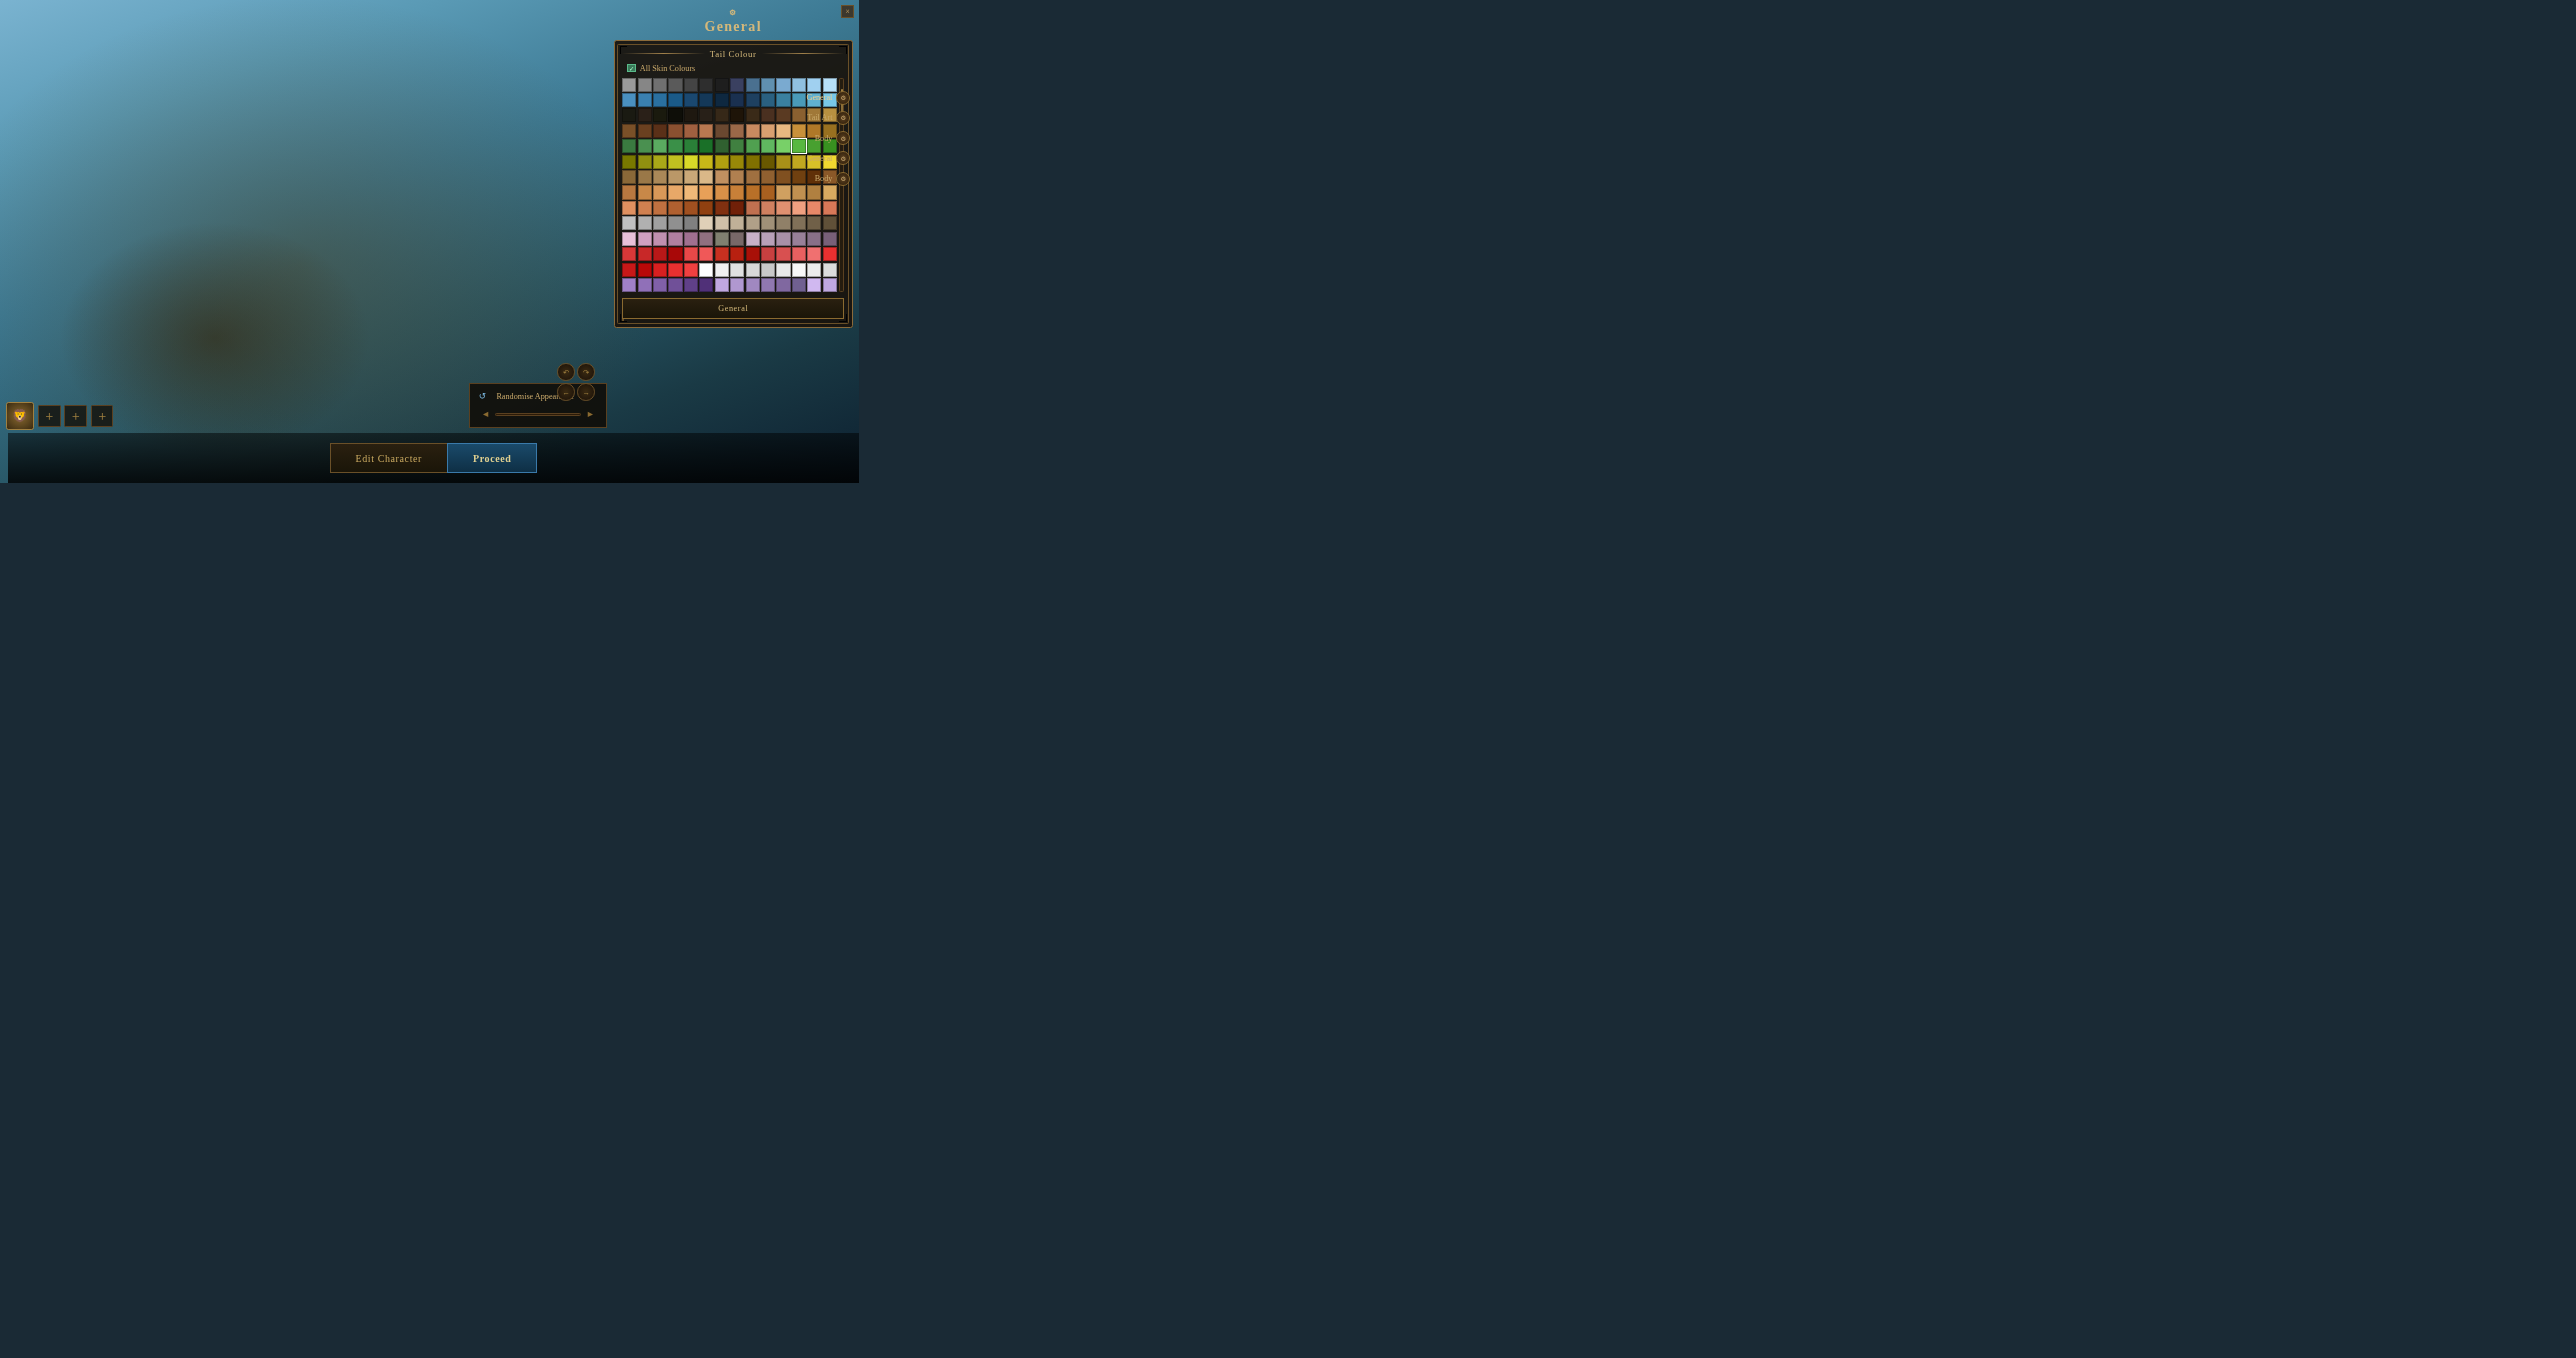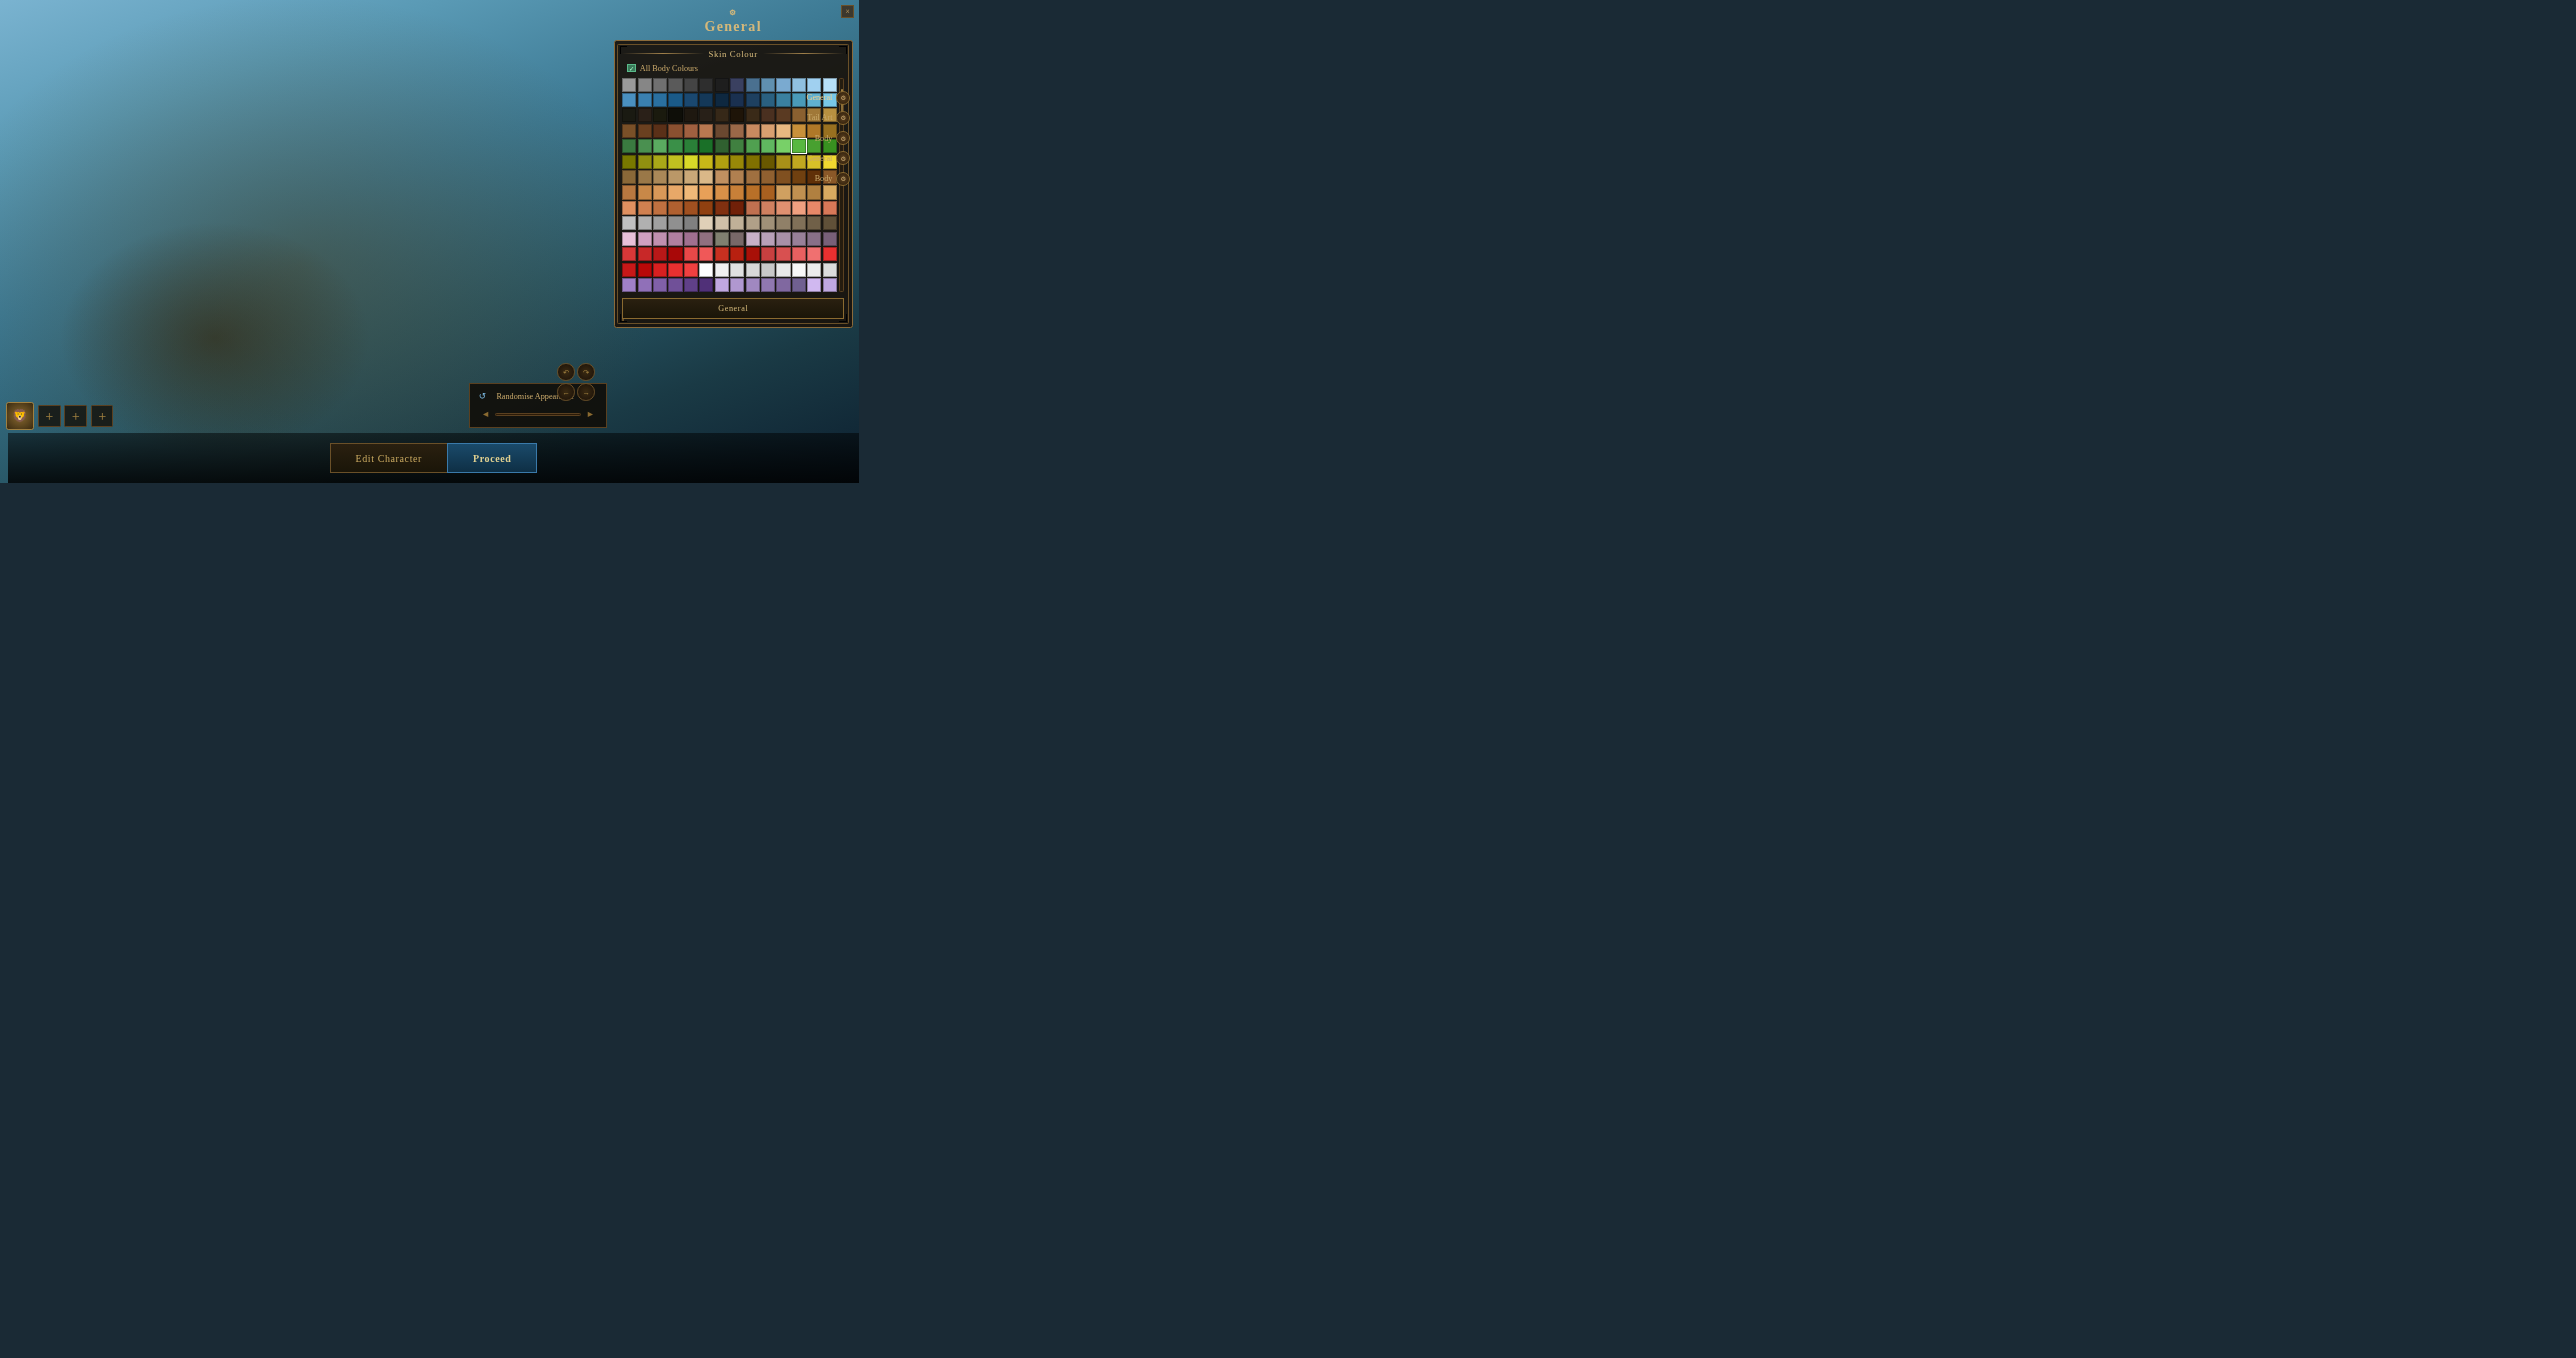--- a/index.html
+++ b/index.html
@@ -433,27 +433,27 @@
   <div class="panel-title">General</div>
 
   <div class="skin-colour-panel">
     <div class="corner-tl"></div>
     <div class="corner-tr"></div>
     <div class="corner-bl"></div>
     <div class="corner-br"></div>
 
     <div class="section-header">
       <div class="section-header-line"></div>
-      <span class="section-title">Skin Colour</span>
+      <span class="section-title">Tail Colour</span>
       <div class="section-header-line"></div>
     </div>
 
     <div class="all-colours-row">
       <div class="checkbox-icon">✓</div>
-      <span class="all-colours-label">All Body Colours</span>
+      <span class="all-colours-label">All Skin Colours</span>
     </div>
 
     <div class="color-grid-container">
       <div class="color-grid" id="color-grid">
           <div class="color-swatch" style="background-color: rgb(154, 154, 154);"></div>
           <div class="color-swatch" style="background-color: rgb(134, 134, 134);"></div>
           <div class="color-swatch" style="background-color: rgb(112, 112, 112);"></div>
           <div class="color-swatch" style="background-color: rgb(90, 90, 90);"></div>
           <div class="color-swatch" style="background-color: rgb(68, 68, 68);"></div>
           <div class="color-swatch" style="background-color: rgb(46, 46, 46);"></div>

